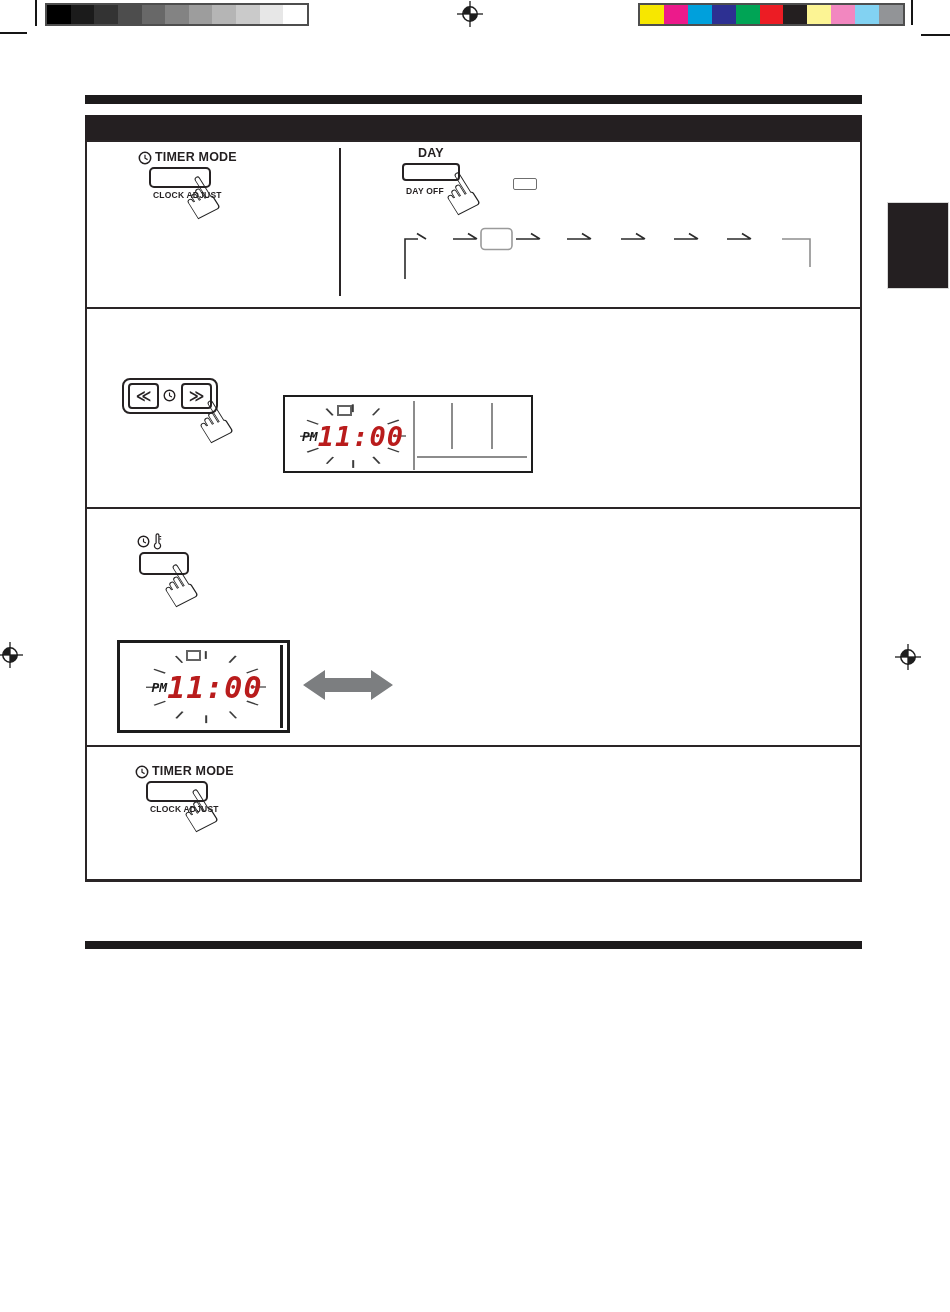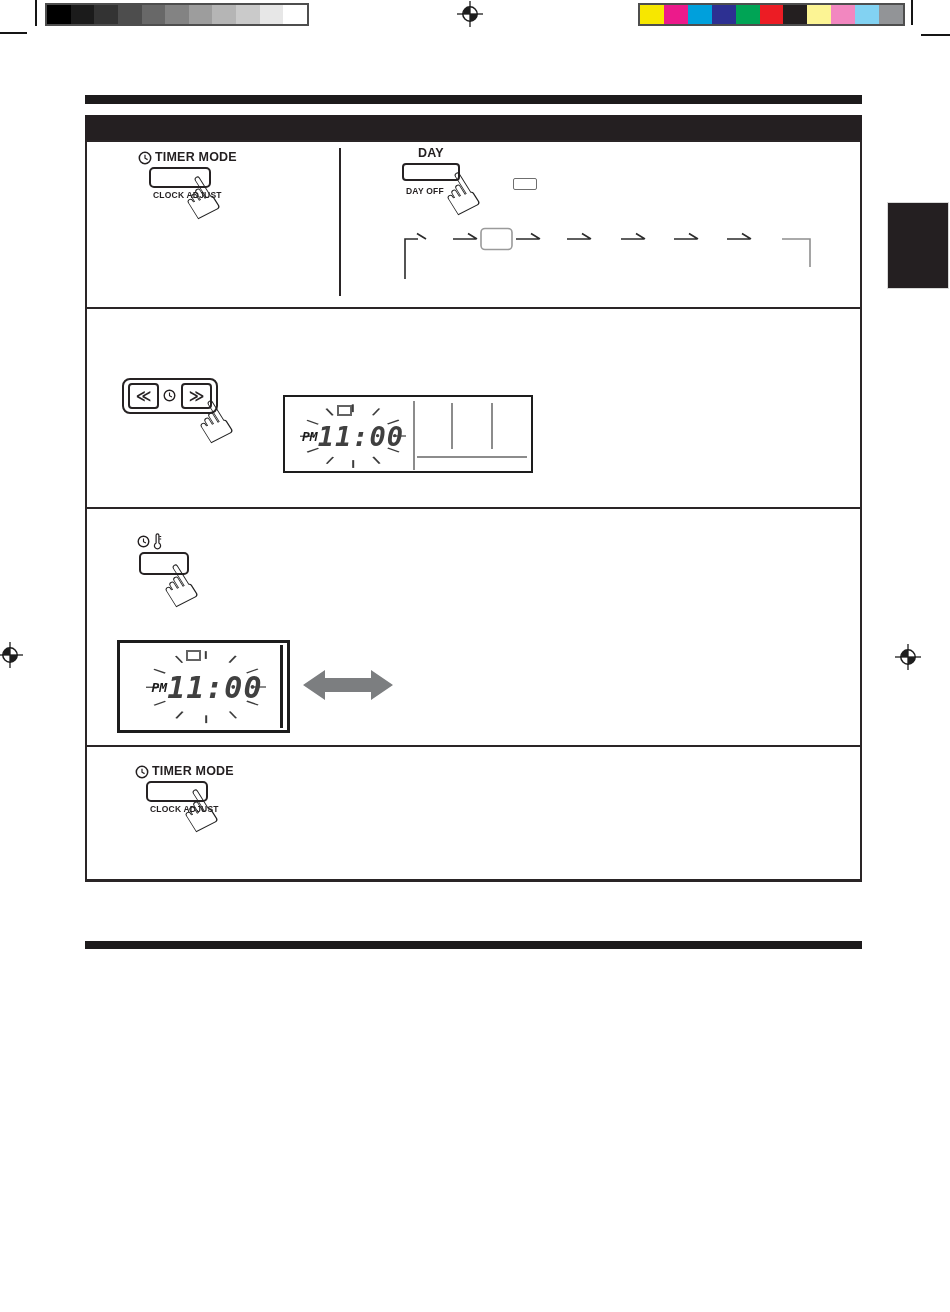--- a/index.html
+++ b/index.html
@@ -25,21 +25,21 @@
         font:bold italic 15px "DejaVu Sans",sans-serif;color:#262223;}
   
   .hand{position:absolute;font-family:"DejaVu Sans",sans-serif;font-size:54px;line-height:1;
         color:#222;transform:rotate(-32deg);z-index:5;}
   
   .lcd{position:absolute;background:#fff;border:2.5px solid #1d1d1d;box-sizing:border-box;}
   .lcd.big{border-width:3px;}
   .lcd-square{position:absolute;border:2px solid #636363;background:#fff;box-sizing:border-box;}
   .timerow{position:absolute;display:flex;align-items:center;justify-content:center;z-index:2;}
   .lcd-period{font:bold italic 13px "DejaVu Sans Mono",monospace;margin-right:0;color:#1b1b1b;}
-  .lcd-time{font:bold italic 27px "DejaVu Sans Mono",monospace;letter-spacing:1px;color:#404040;}
+  .lcd-time{font:bold italic 27px "DejaVu Sans Mono",monospace;letter-spacing:1px;color:#b91c1c;}
   .big .lcd-time{font-size:30px;}
   .rbar{position:absolute;right:4px;top:2px;bottom:2px;width:3px;background:#1d1d1d;}
   
   .rays{position:absolute;width:0;height:0;transform:scaleY(.6);}
   .rays i{position:absolute;left:0;top:0;width:13px;height:2.4px;margin-top:-1.2px;
           background:#3c3c3c;transform-origin:0 50%;display:block;}
   
   .lcd-chart{position:absolute;border-left:2px solid #8c8c8c;box-sizing:border-box;}
   .lcd-chart .t{position:absolute;width:2px;background:#8c8c8c;}
   .lcd-chart .h{position:absolute;height:2px;background:#8c8c8c;}

